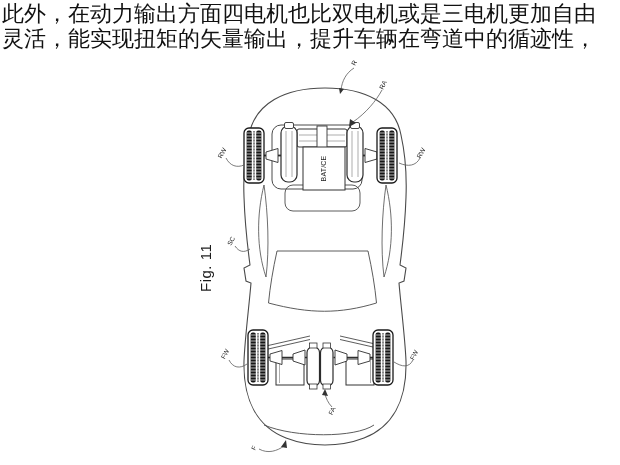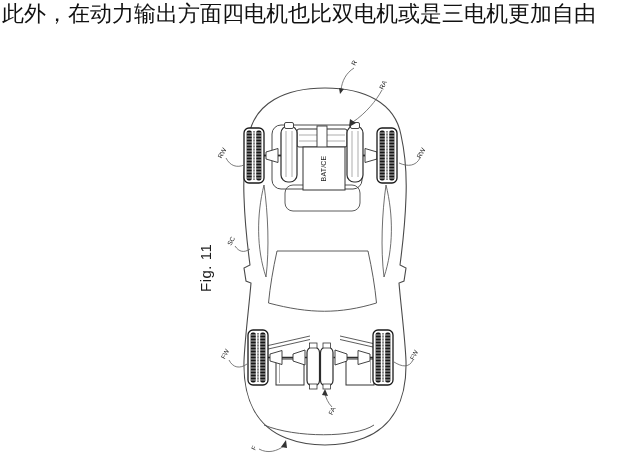--- a/index.html
+++ b/index.html
@@ -22,20 +22,21 @@
   .leader{stroke:#5a5a5a;stroke-width:.8;fill:none;}
   .arrow{fill:#333333;stroke:none;}
 </style>
 </head>
 <body>
 
 <div class="page">
 
   <div class="para">
     <div class="line">此外，在动力输出方面四电机也比双电机或是三电机更加自由</div>
+    <div class="line">灵活，能实现扭矩的矢量输出，提升车辆在弯道中的循迹性，</div>
   </div>
 
   <svg class="figure" viewBox="0 0 260 410">
     <defs>
       <g id="wheel">
         <rect x="0" y="0" width="20" height="55" rx="5" fill="#ffffff" stroke="#1a1a1a" stroke-width="1.3"></rect>
         <rect x="2.6" y="2.5" width="5.2" height="50" rx="2" fill="#161616"></rect>
         <rect x="12.2" y="2.5" width="5.2" height="50" rx="2" fill="#161616"></rect>
         <line x1="10" y1="3" x2="10" y2="52" stroke="#161616" stroke-width="1"></line>
         <g stroke="#ffffff" stroke-width="0.7">

